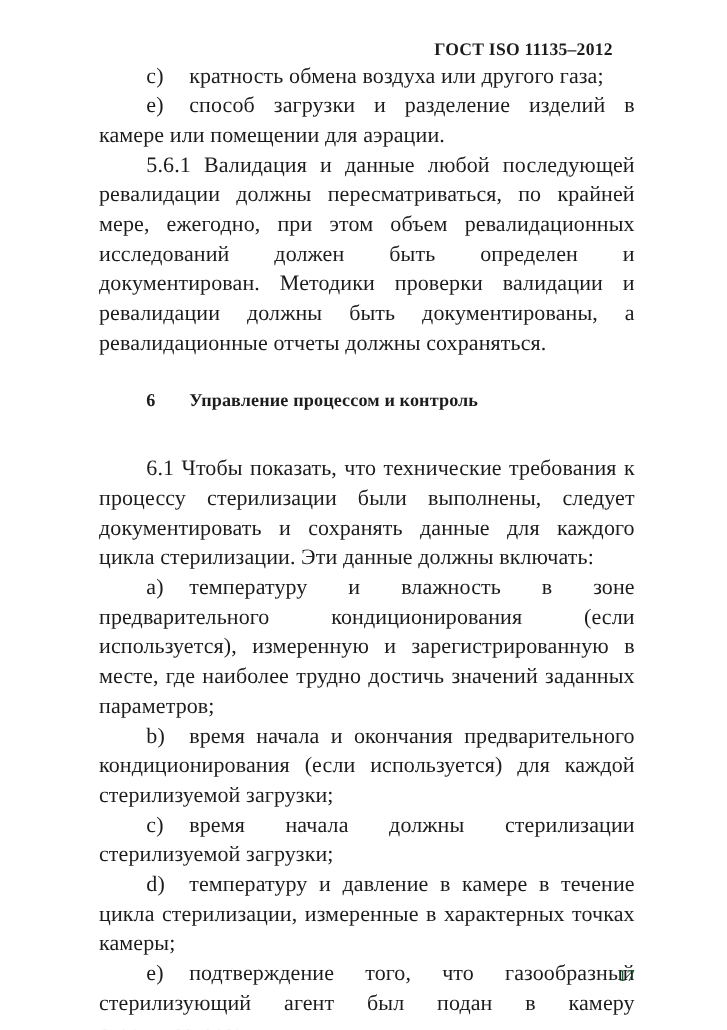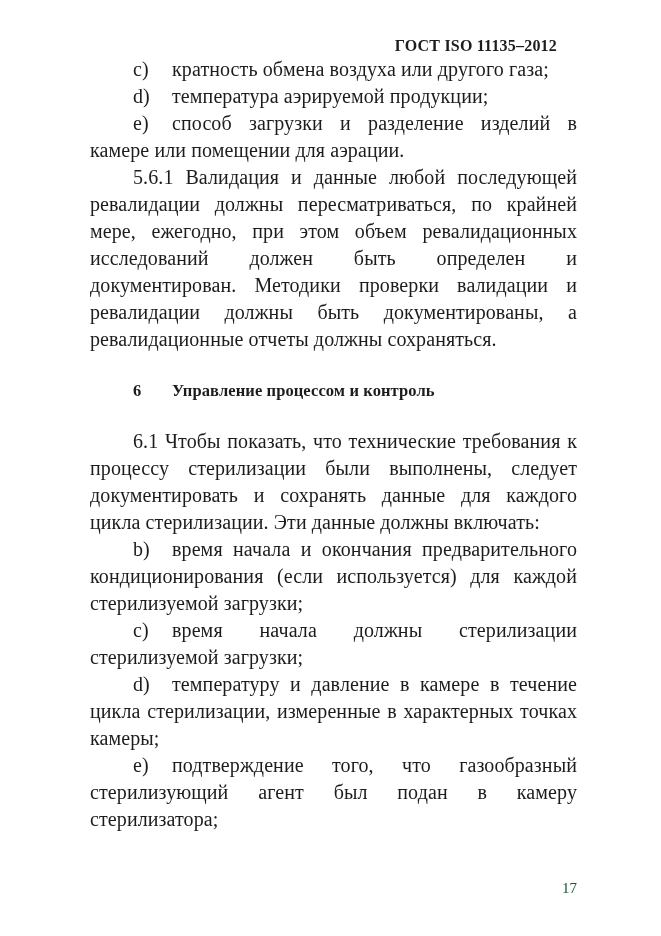--- a/index.html
+++ b/index.html
@@ -48,21 +48,21 @@
   }
   .content p.heading {
     font-weight: bold;
     text-align: left;
   }
   .content p.heading-spaced {
     font-weight: bold;
     text-align: left;
     font-size: 16.5px;
     margin-top: 24px;
-    margin-bottom: 24px;
+    margin-bottom: 36px;
   }
   .pageno {
     position: absolute;
     top: 880px;
     right: 48px;
     font-size: 15px;
     line-height: 16px;
     color: #14532d;
   }
 </style>
@@ -70,32 +70,32 @@
 <body>
 
 <div class="doc">
 
   <div class="header">ГОСТ ISO 11135–2012</div>
 
   <div class="content">
 
     <p class="list"><span class="marker">c)</span><span>кратность обмена воздуха или другого газа;</span></p>
 
-    <p class="list"><span class="marker">d)</span><span>температура аэрируемой продукции;</span></p>
 
     <p class="list"><span class="marker">e)</span><span>способ загрузки и разделение изделий в камере или помещении для аэрации.</span></p>
 
 
     <p>5.6.1 Валидация и данные любой последующей ревалидации должны пересматриваться, по крайней мере, ежегодно, при этом объем ревалидационных исследований должен быть определен и документирован. Методики проверки валидации и ревалидации должны быть документированы, а ревалидационные отчеты должны сохраняться.</p>
 
 
     <p class="heading-spaced"><span class="num">6</span><span>Управление процессом и контроль</span></p>
 
     <p>6.1 Чтобы показать, что технические требования к процессу стерилизации были выполнены, следует документировать и сохранять данные для каждого цикла стерилизации. Эти данные должны включать:</p>
 
+    <p class="list"><span class="marker">a)</span><span>температуру и влажность в зоне предварительного кондиционирования (если используется), измеренную и зарегистрированную в месте, где наиболее трудно достичь значений заданных параметров;</span></p>
 
     <p class="list"><span class="marker">b)</span><span>время начала и окончания предварительного кондиционирования (если используется) для каждой стерилизуемой загрузки;</span></p>
 
     <p class="list"><span class="marker">c)</span><span>время начала должны стерилизации стерилизуемой загрузки;</span></p>
 
     <p class="list"><span class="marker">d)</span><span>температуру и давление в камере в течение цикла стерилизации, измеренные в характерных точках камеры;</span></p>
 
     <p class="list"><span class="marker">e)</span><span>подтверждение того, что газообразный стерилизующий агент был подан в камеру стерилизатора;</span></p>
 
   </div>

